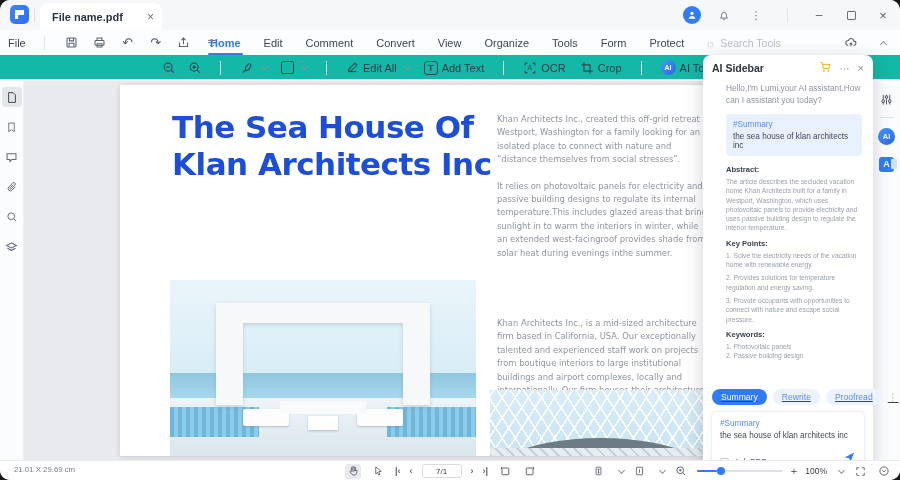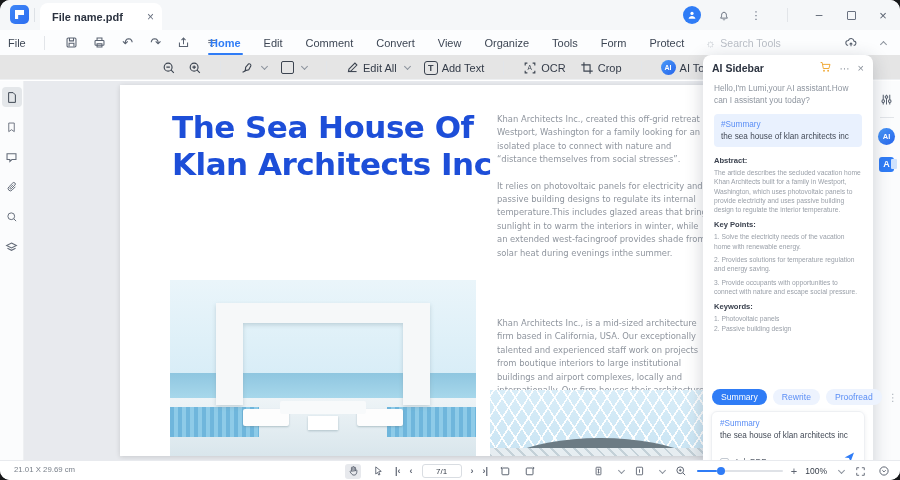--- a/index.html
+++ b/index.html
@@ -29,21 +29,21 @@
   .bar2{left:0;top:30px;right:0;height:25px;background:#fcfdfe;}
   .bar2 .left{position:absolute;left:8px;top:0;height:25px;display:flex;align-items:center;gap:10px;}
   .filelbl{font-size:11px;color:#3d4654;}
   .menus{position:absolute;left:208px;top:0;height:25px;display:flex;align-items:center;gap:19px;}
   .menu{font-size:11px;color:#3d4654;padding:3px 2px;position:relative;}
   .menu.active{color:#2f7cf6;font-weight:700;}
   .menu.active:after{content:"";position:absolute;left:0;right:0;bottom:-3px;height:2px;background:#2f7cf6;border-radius:2px;}
   .stools{display:flex;align-items:center;gap:5px;color:#b9bec6;font-size:10.5px;}
   .bar2 .right{position:absolute;right:10px;top:0;height:25px;display:flex;align-items:center;gap:12px;}
   
-  .bar3{left:0;top:55px;right:0;height:25px;background:#e5e5e5;border-bottom:1px solid #eef0f2;}
+  .bar3{left:0;top:55px;right:0;height:25px;background:#14b8a6;border-bottom:1px solid #eef0f2;}
   .tools{position:absolute;left:160px;top:0;height:25px;display:flex;align-items:center;gap:8px;}
   .tbtn{display:flex;align-items:center;gap:4px;font-size:11px;color:#333b48;padding:2px 3px;}
   .aidot{width:15px;height:15px;border-radius:50%;background:linear-gradient(135deg,#4b9bf8,#2563eb);
          color:#fff;font-size:7px;font-weight:700;display:flex;align-items:center;justify-content:center;}
   .tboxT{width:14px;height:14px;border:1.3px solid #3c4document4;border:1.3px solid #3c4450;border-radius:3px;font-size:9px;font-weight:700;
          display:flex;align-items:center;justify-content:center;color:#3c4450;}
   
   .lrail{left:0;top:81px;width:24px;bottom:20px;background:#fbfcfd;border-right:1px solid #eef0f2;}
   .lrail .ri{width:20px;height:20px;margin:6px auto 10px;display:flex;align-items:center;justify-content:center;color:#636b78;border-radius:4px;}
   .lrail .ri.active{background:#e4e7ea;color:#3c4450;}
@@ -89,28 +89,28 @@
      repeating-linear-gradient(57deg,rgba(255,255,255,.95) 0 1.6px,transparent 1.6px 11px),
      repeating-linear-gradient(-57deg,rgba(255,255,255,.95) 0 1.6px,transparent 1.6px 11px);}
   .p2rim{position:absolute;left:-12%;right:-12%;bottom:-46px;height:64px;border-radius:50% 50% 0 0/100% 100% 0 0;
          background:#6c7b84;box-shadow:0 -3px 0 #8d9aa2 inset;}
   .p2hatch{position:absolute;left:0;right:0;bottom:0;height:8px;background:repeating-linear-gradient(45deg,#c4d1d8 0 2px,#e6edf1 2px 8px);}
   
   .aipanel{left:703px;top:55px;width:170px;height:449px;background:#fff;border-radius:8px;
            box-shadow:0 4px 18px rgba(40,50,70,.22);display:flex;flex-direction:column;z-index:30;}
   .aphead{height:26px;display:flex;align-items:center;padding:0 9px;gap:8px;}
   .aphead .t{font-size:10.5px;font-weight:700;color:#2c3340;flex:1;}
-  .apbody{flex:1;padding:2px 11px 0;overflow:hidden;}
+  .apbody{flex:1;padding:2px 11px 0;overflow:hidden;margin-left:12px;}
   .greet{font-size:8.3px;line-height:11.5px;color:#8f96a0;margin-bottom:8px;}
   .chip{background:#e9f1fe;border-radius:4px;padding:6px 7px;margin-bottom:9px;}
   .chip .tag{color:#5b8ef5;font-size:8.2px;margin-bottom:3px;}
   .chip .tx{color:#434a56;font-size:8.2px;}
   .slabel{font-size:7.6px;font-weight:700;color:#3a414e;margin:6px 0 3px;}
   .sbody{font-size:6.7px;line-height:9.3px;color:#9aa0a9;margin:0 0 4px;}
-  .tabsrow{height:26px;display:flex;align-items:center;gap:6px;padding:0 9px;}
+  .tabsrow{height:26px;display:flex;align-items:center;gap:6px;padding:0 9px;text-decoration:underline;}
   .pill{height:16px;border-radius:9px;padding:0 9px;font-size:8.6px;display:flex;align-items:center;}
   .pill.on{background:#2f7cf6;color:#fff;}
   .pill.off{background:#edf3fe;color:#5b8ef5;}
   .kebab{margin-left:auto;color:#aab0b9;font-size:10px;letter-spacing:1px;}
   .askcard{margin:1px 8px 6px;border:1px solid #eef0f3;border-radius:6px;box-shadow:0 1px 4px rgba(40,50,70,.08);padding:7px 8px 6px;}
   .askcard .tag{color:#5b8ef5;font-size:8.2px;margin-bottom:3px;}
   .askcard .tx{color:#434a56;font-size:8.2px;margin-bottom:9px;}
   .askrow{display:flex;align-items:flex-end;gap:5px;}
   .cbox{width:9px;height:9px;border:1px solid #c3c9d1;border-radius:2px;}
   .asklbl{font-size:8.2px;color:#5c London636f;color:#5c636f;flex:1;}

